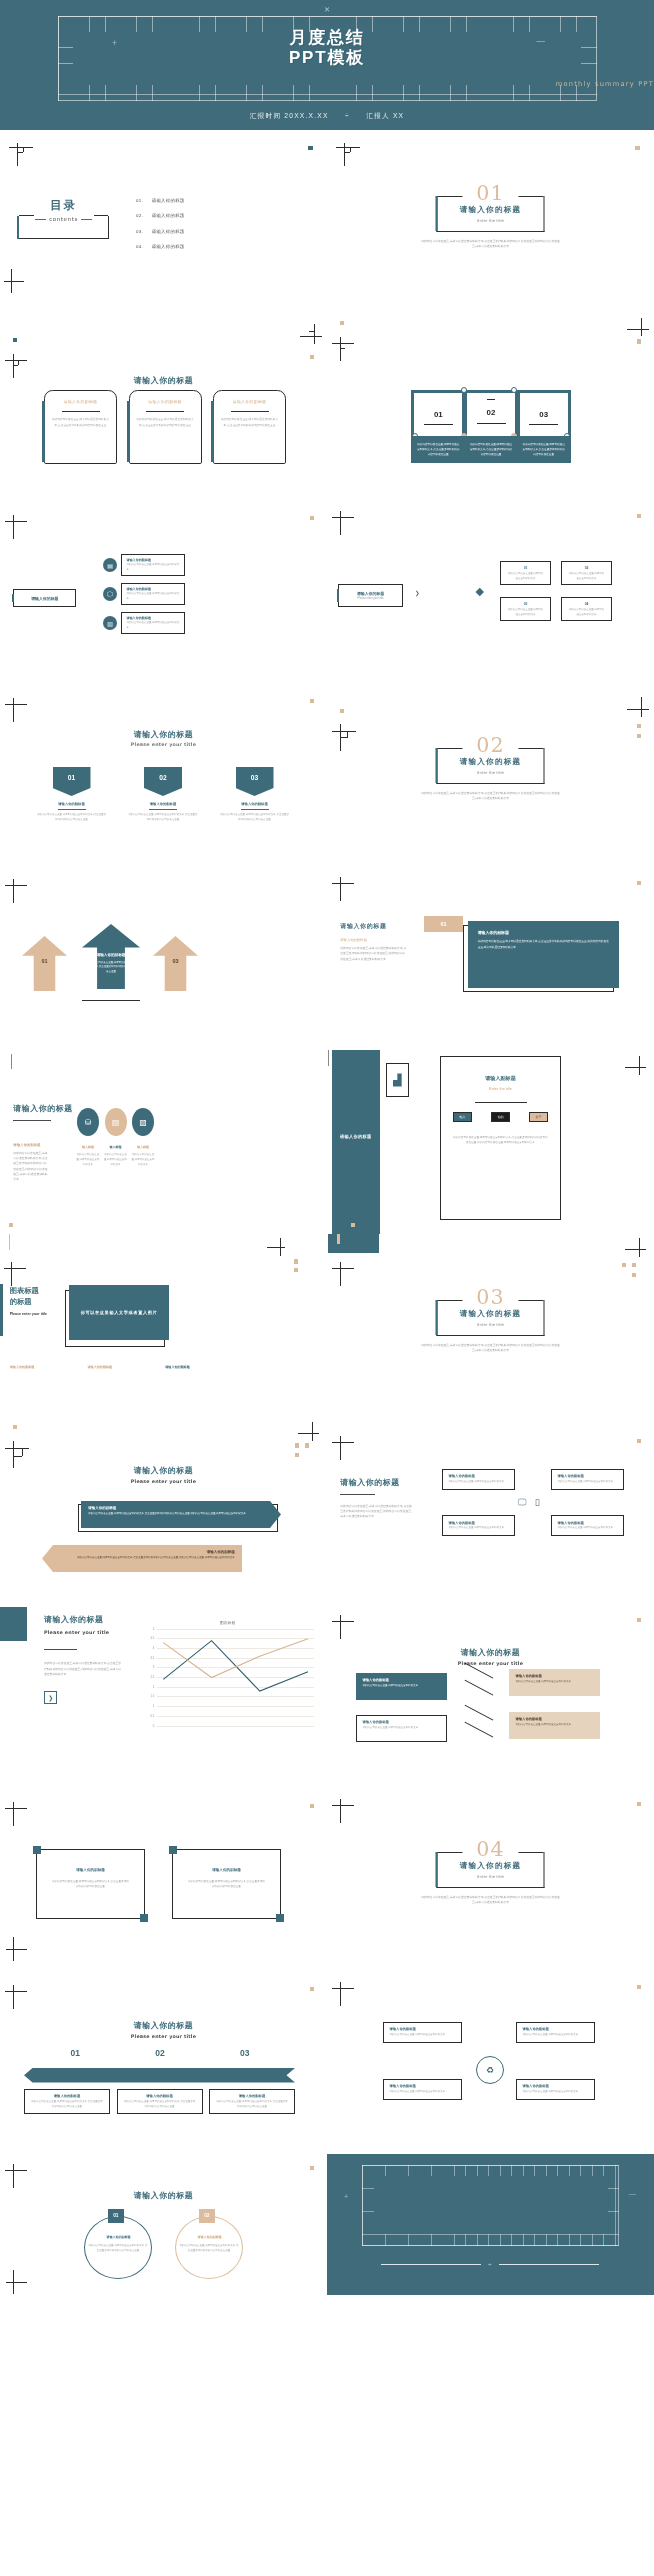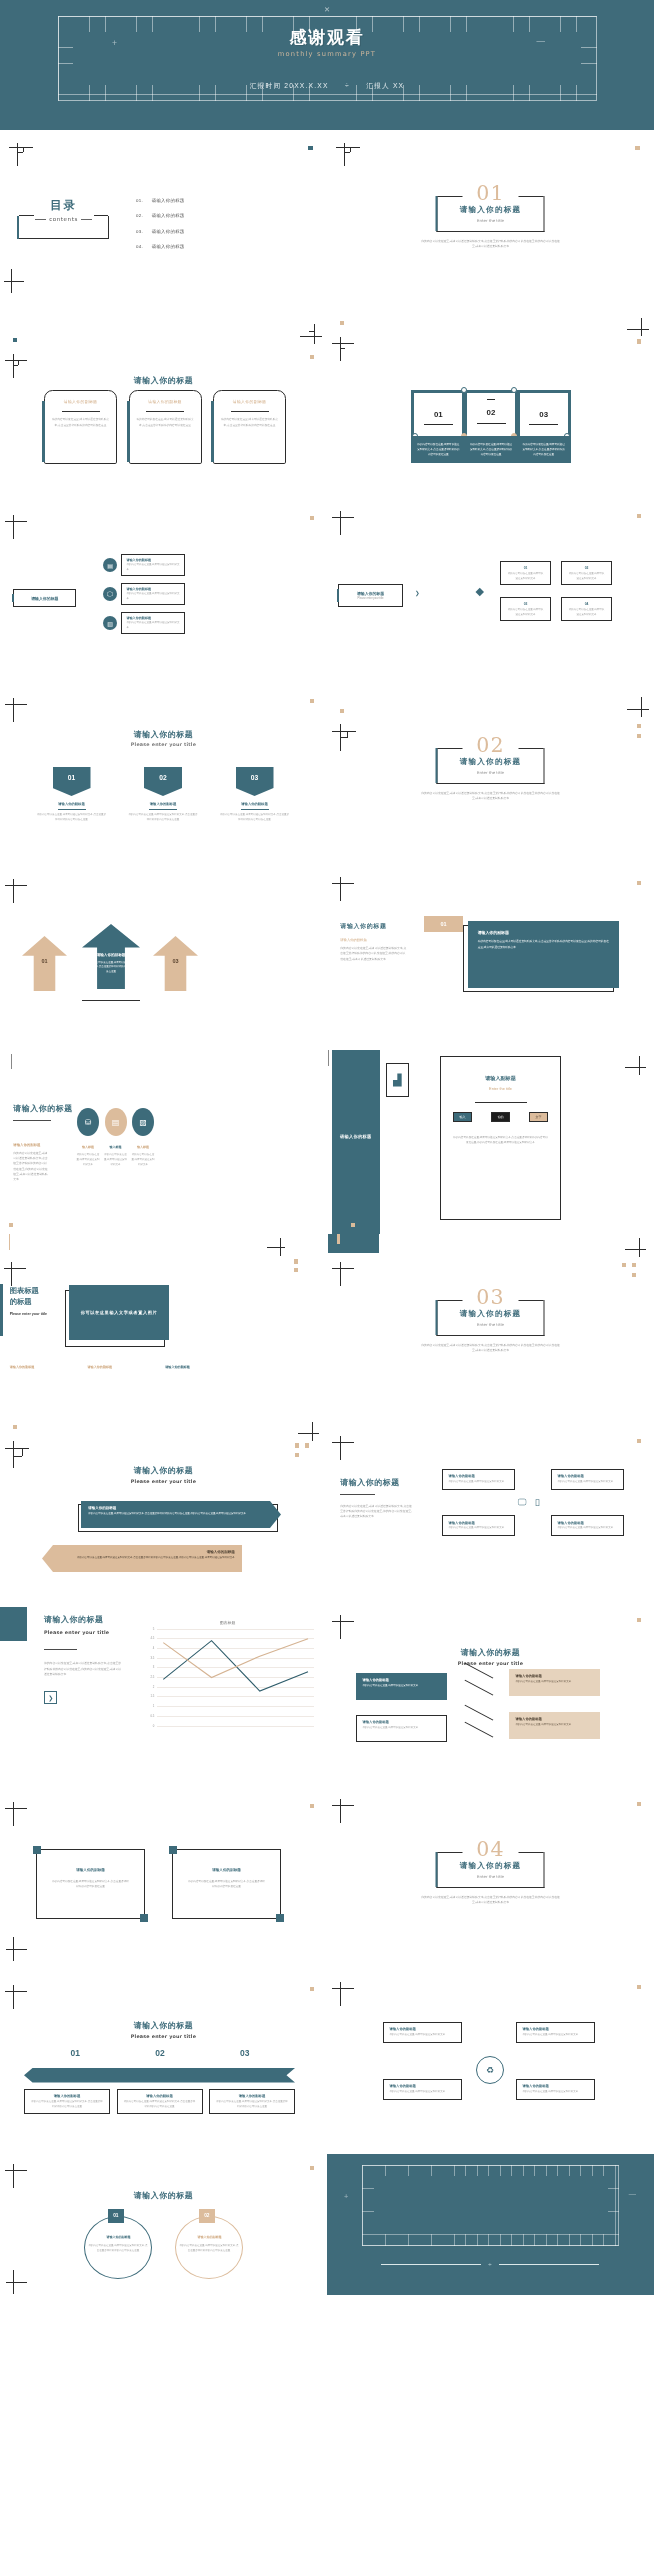--- a/index.html
+++ b/index.html
@@ -42,21 +42,21 @@
       repeating-linear-gradient(to right, rgba(255,255,255,.45) 0 0.6px, transparent 0.6px 15.7px),
       repeating-linear-gradient(to bottom, rgba(255,255,255,.45) 0 0.6px, transparent 0.6px 15.7px);
   }
   .cover .inner-mask{
     position:absolute; left:73px; top:31.5px; width:508px; height:53px; background:#3f6b7a;
   }
   .cover-txt { position:absolute; left:0; top:0; width:654px; text-align:center; z-index:5; }
   .cover-title { font-size:17px; font-weight:bold; color:#fff; letter-spacing:1.8px; margin-top:28px; line-height:1.18;
                  text-shadow:1.2px 1.2px 0 rgba(0,0,0,.10); }
   .cover-title .l2 { display:block; }
-  .cover-sub { font-size:6.7px; color:#cdb79d; letter-spacing:1.2px; margin-top:2px; font-family:"DejaVu Sans",sans-serif; }
+  .cover-sub { font-size:6.7px; color:#cdb79d; letter-spacing:1.2px; margin-top:12px; font-family:"DejaVu Sans",sans-serif;text-align:right; }
   .cover-meta { font-size:6.7px; color:#eaf0f2; letter-spacing:1.2px; margin-top:24px; }
   .cover-meta .dot { margin:0 13.3px; }
   .cover .plus  { position:absolute; left:112px; top:38px; color:rgba(255,255,255,.55); font-size:8.5px; }
   .cover .dash  { position:absolute; right:109px; top:36px; color:rgba(255,255,255,.55); font-size:8.5px; }
   .cover .x     { position:absolute; left:50%; top:4.8px; transform:translateX(-50%); color:rgba(255,255,255,.6); font-size:7.3px; }
 
   
   .ending { width:327px; height:141px; background:#3f6b7a; position:relative; overflow:hidden; float:left;}
   .ending .frame{ position:absolute; left:35px; top:11px; width:257px; height:81px; border:0.6px solid rgba(255,255,255,.5);}
   .ending .grid{
@@ -194,21 +194,22 @@
 
   <div class="cover">
     <div class="gridh" style="left:58px;top:15.7px;width:539px;height:85px;"></div>
     <div class="frame"></div>
     <div class="inner-mask"></div>
     <div class="x">✕</div>
     <div class="plus">+</div>
     <div class="dash">—</div>
     <div class="cover-txt">
       <div class="cover-title">
-        <span>感谢观看</span>
+        <span>月度总结</span>
+        <span class="l2">PPT模板</span>
       </div>
       <div class="cover-sub">monthly summary PPT</div>
       <div class="cover-meta">
         <span>汇报时间 20XX.X.XX</span>
         <span class="dot">÷</span>
         <span>汇报人 XX</span>
       </div>
     </div>
   </div>
 

